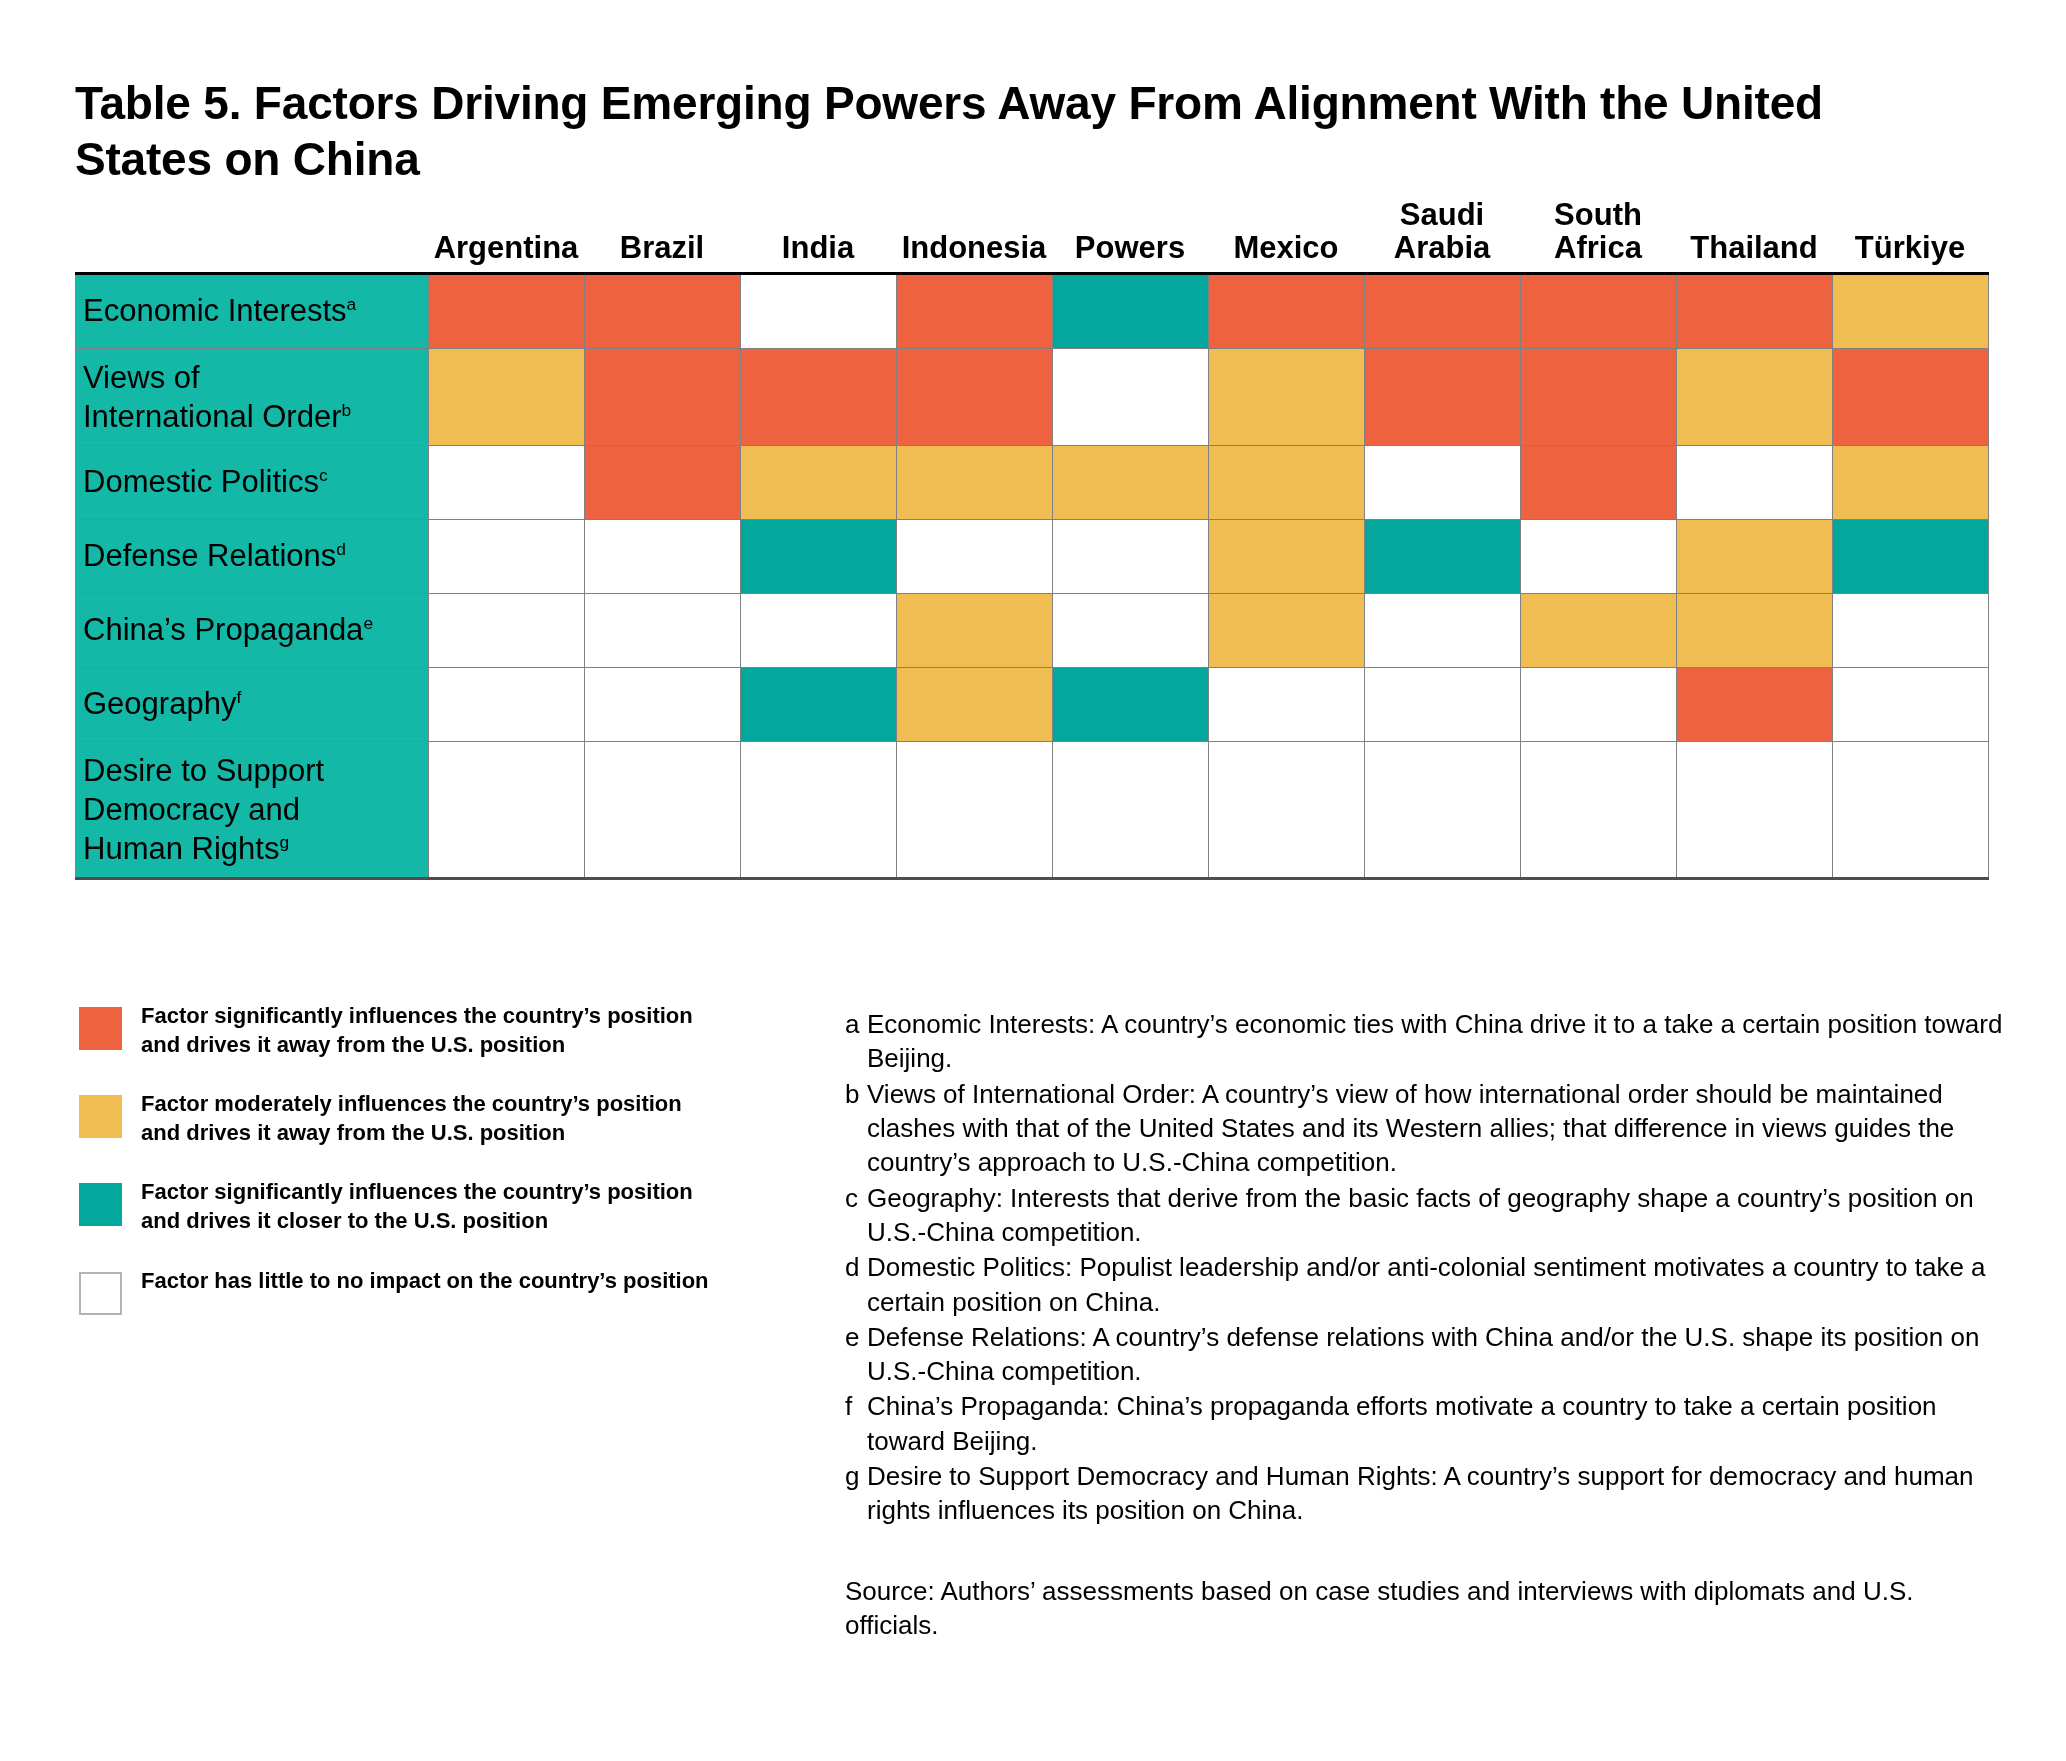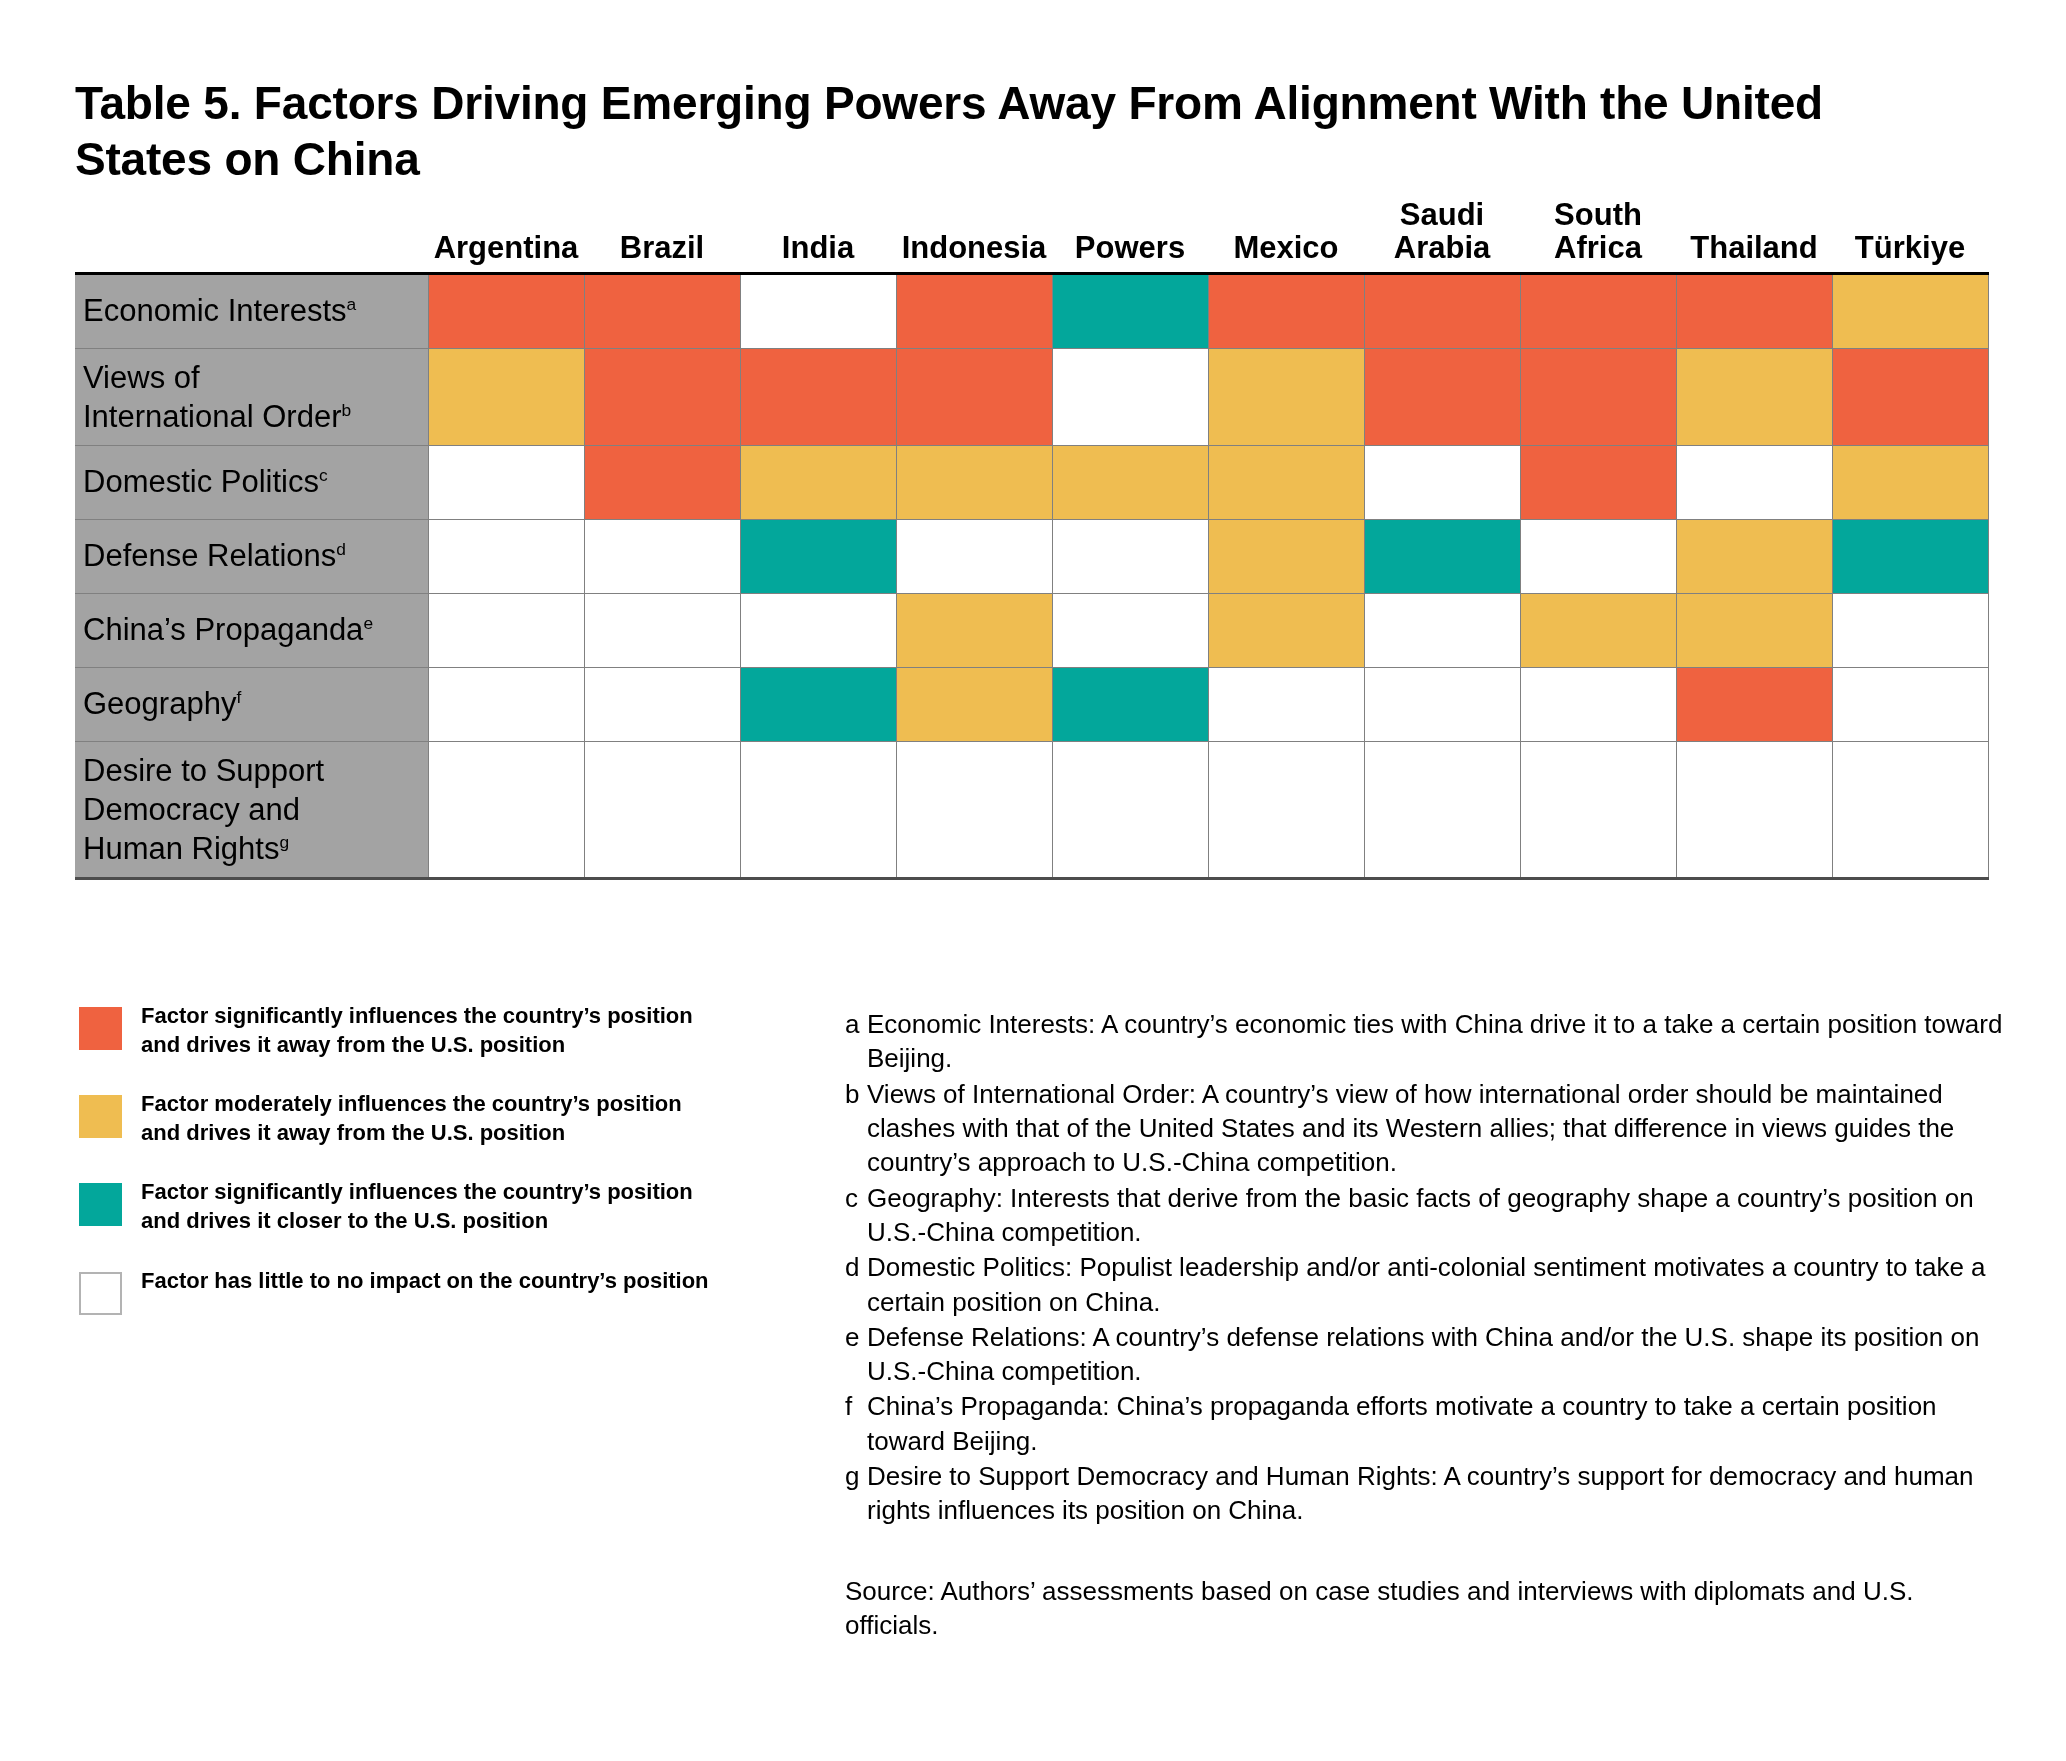--- a/index.html
+++ b/index.html
@@ -78,21 +78,21 @@
   td.rowlabel {
     border-left: none !important;
     border-right: 1px solid #808080;
     font-size: 31px;
     line-height: 1.30;
     font-weight: normal;
     padding: 9px 5px 9px 8px;
     vertical-align: middle;
     text-align: left;
     color: #000;
-    background: #a3a3a3;
+    background: #14b8a6;
     white-space: pre-line;
   }
   td.rowlabel sup {
     font-size: 0.56em;
     vertical-align: super;
     line-height: 0;
   }
   td.cell { height: 73px; }
   .c-red   { background: #ef6240; }
   .c-yellow{ background: #efbd51; }

